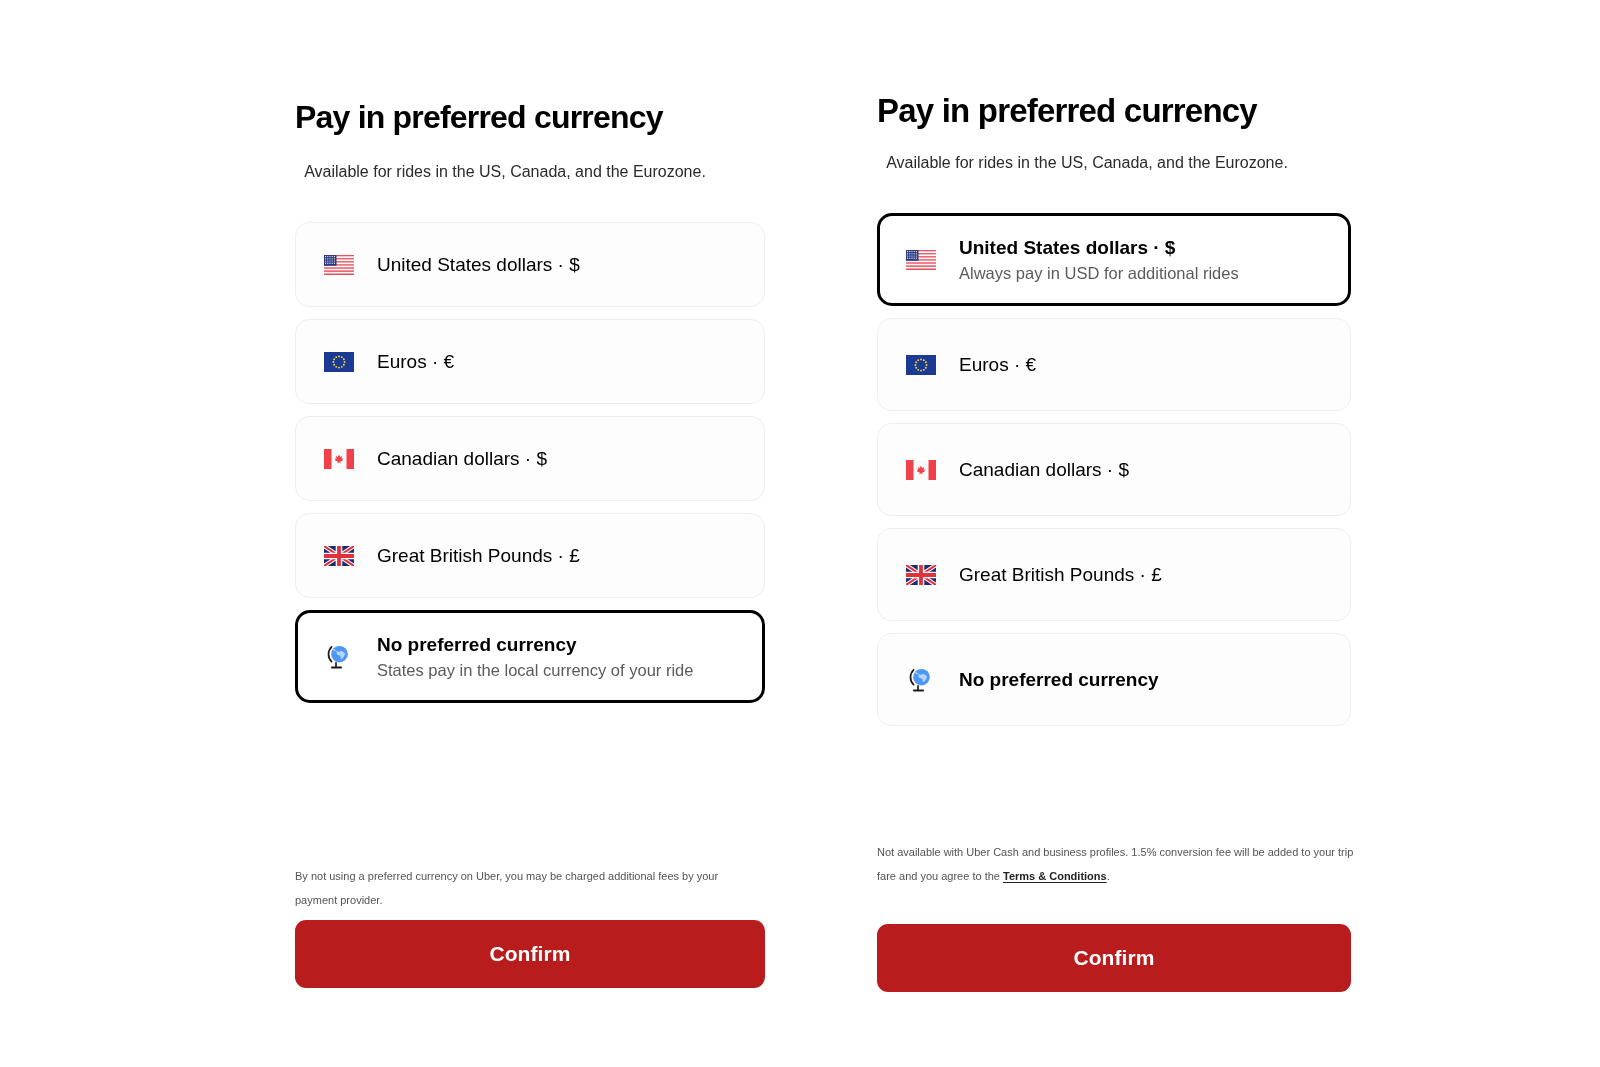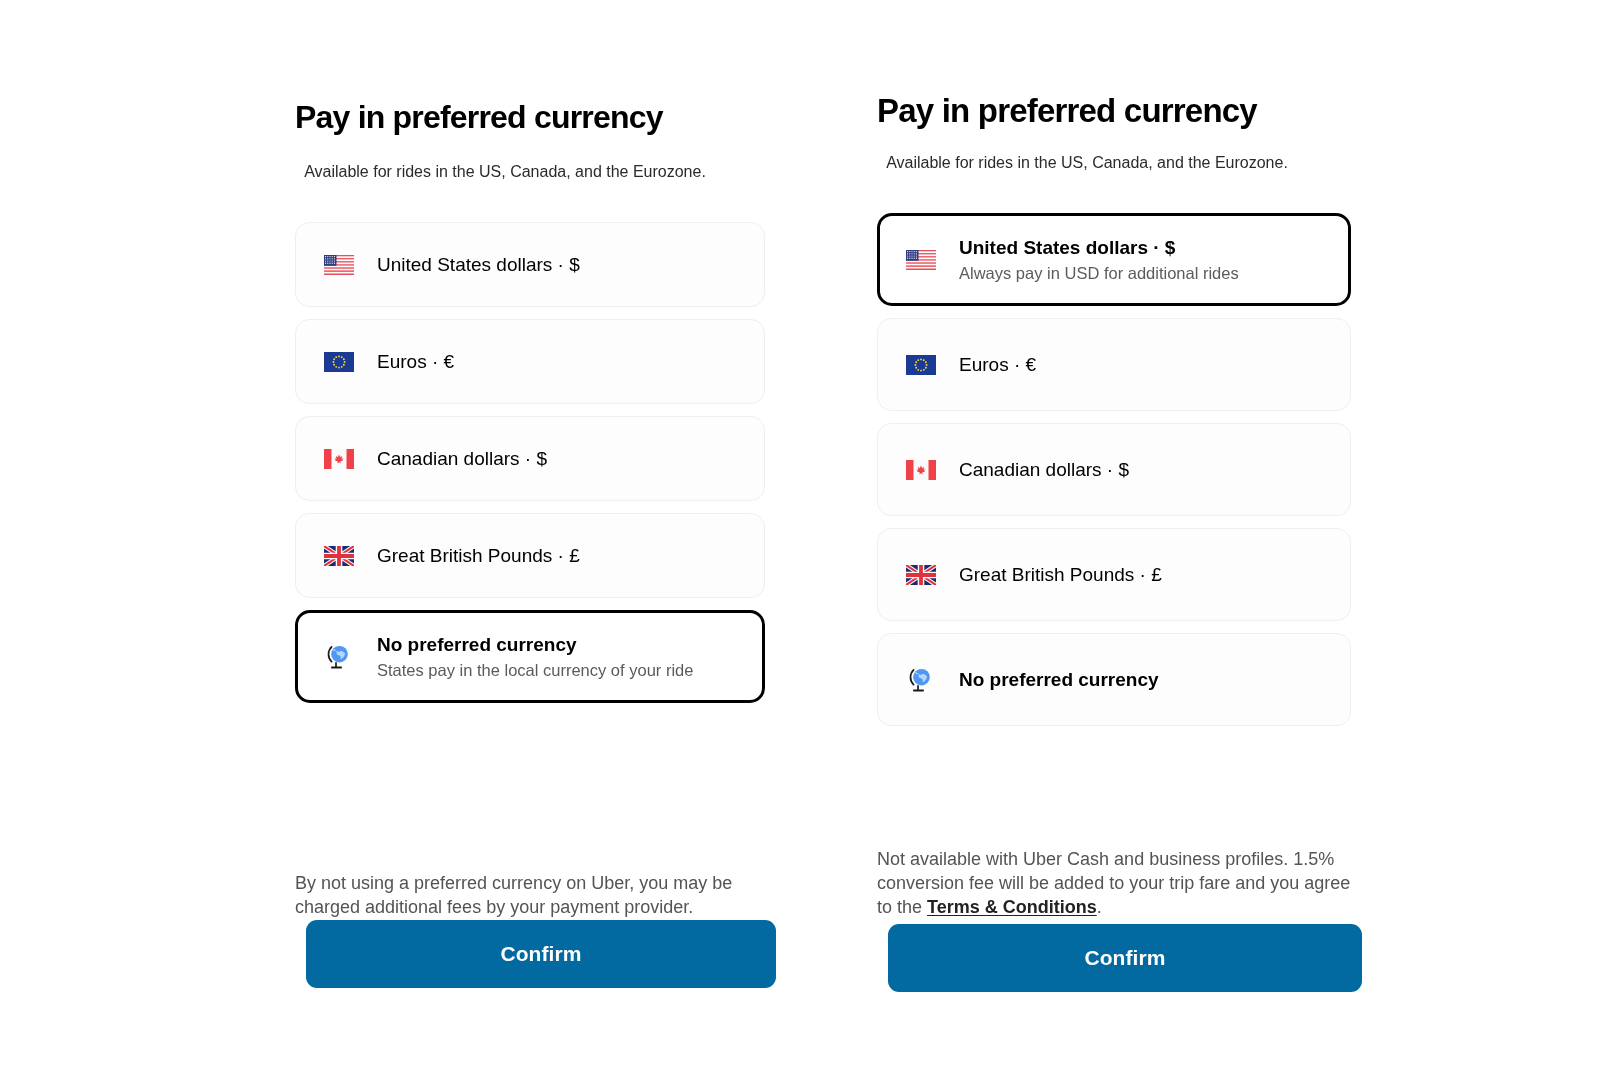--- a/index.html
+++ b/index.html
@@ -129,43 +129,43 @@
     color: #5b5b5b;
     font-weight: 400;
     white-space: nowrap;
     margin-top: 1px;
   }
 
   
   .footnote {
     position: absolute;
     left: 0;
-    font-size: 18px;
+    font-size: 11px;
     line-height: 24px;
     color: #545454;
     font-weight: 400;
     width: 460px;
   }
   .panel-left .footnote  { top: 853px; width: 455px; }
   .panel-right .footnote { top: 829px; width: 478px; }
 
   .footnote a {
     color: #222;
     font-weight: 600;
     text-decoration: underline;
     text-underline-offset: 2px;
   }
 
   
   .confirm-btn {
     position: absolute;
-    left: 11px;
+    left: 0;
     box-sizing: border-box;
     width: 100%;
-    background: #0369a1;
+    background: #b91c1c;
     color: #ffffff;
     border: none;
     border-radius: 11px;
     font-family: inherit;
     font-size: 21px;
     font-weight: 600;
     letter-spacing: 0.1px;
     cursor: pointer;
     text-align: center;
   }

